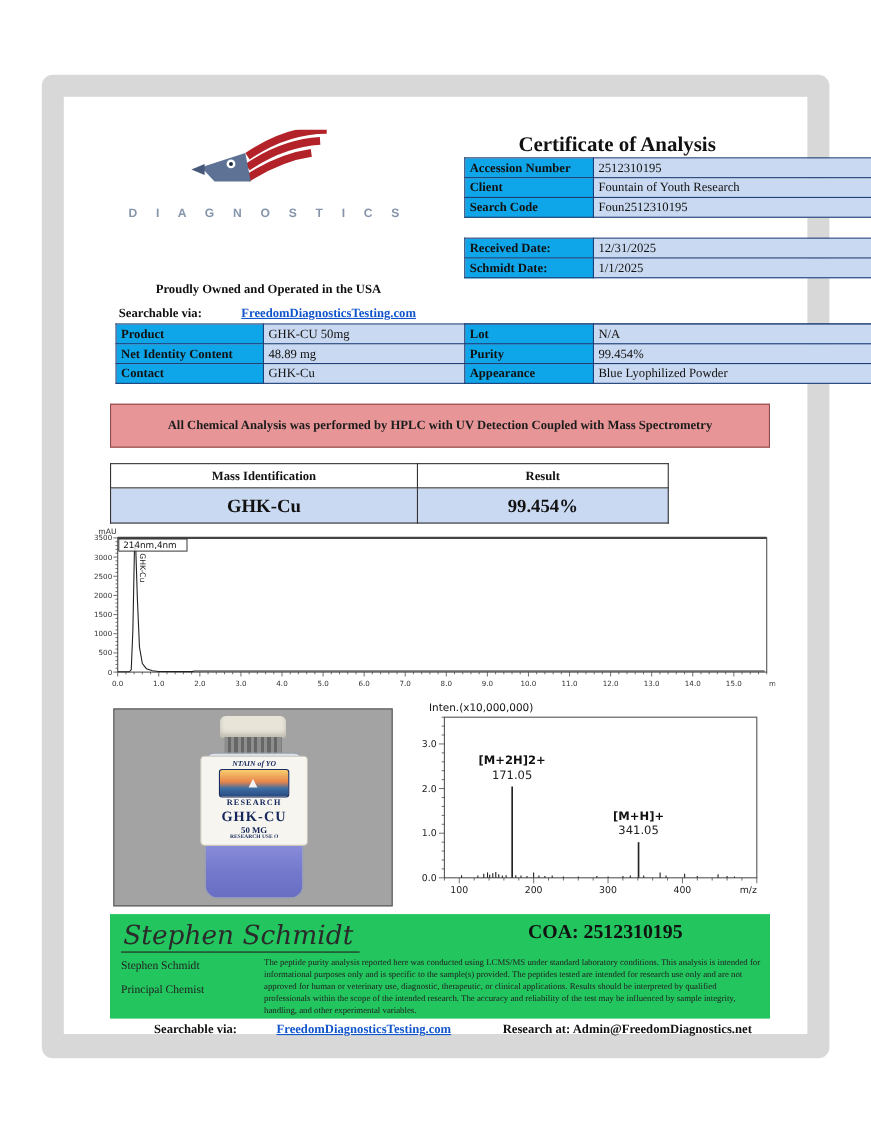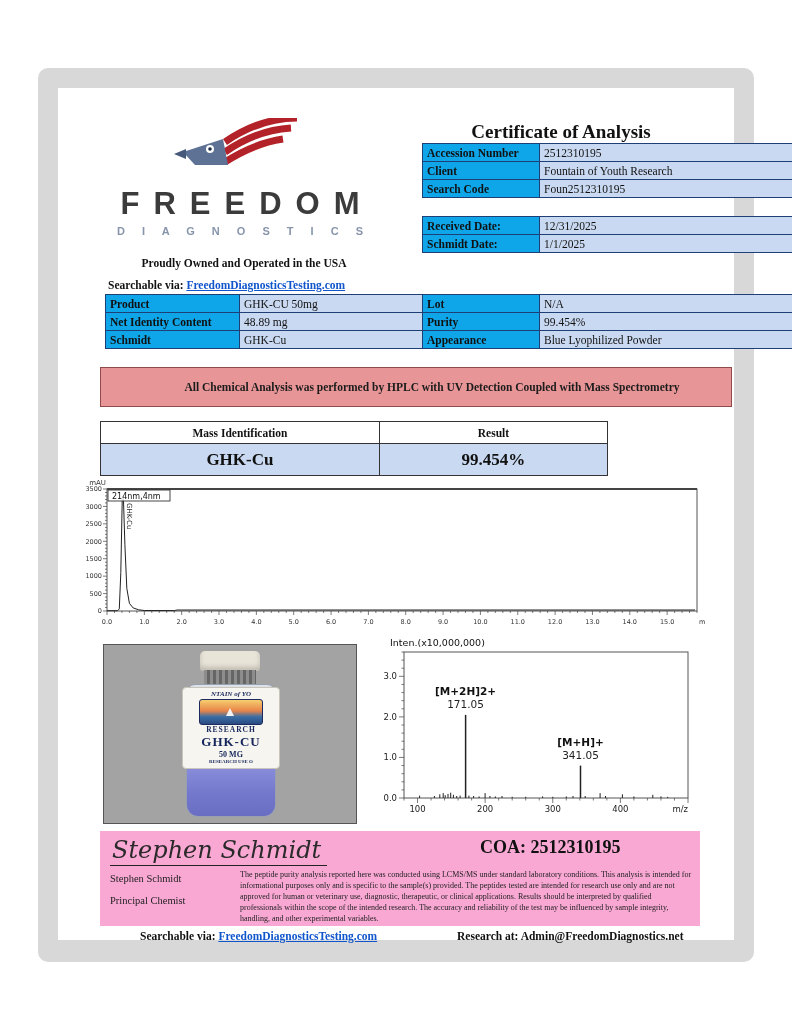--- a/index.html
+++ b/index.html
@@ -9,42 +9,42 @@
   .doc{position:absolute;left:58px;top:88px;width:676px;height:852px;background:#ffffff;}
 
   
   .logo-block{position:absolute;left:100px;top:118px;width:280px;text-align:center;}
   .brand{font-family:"Liberation Sans",sans-serif;font-weight:bold;font-size:31px;letter-spacing:14px;
          color:#3b3b3b;margin-top:2px;padding-left:14px;}
   .subbrand{font-family:"Liberation Sans",sans-serif;font-weight:bold;font-size:11px;letter-spacing:7px;
             color:#8795ab;margin-top:3px;padding-left:7px;}
   .tagline{position:absolute;left:104px;top:257px;width:280px;text-align:center;font-weight:bold;font-size:11.5px;}
   .searchable{position:absolute;left:108px;top:279px;font-weight:bold;font-size:11.5px;}
-  a.doc-link{color:#1155cc;text-decoration:underline;font-weight:bold;}
+  a.doc-link{color:#1155cc;text-decoration:underline;font-weight:bold;margin-left:33px;}
 
   
   .coa-title{position:absolute;left:420px;top:101px;width:282px;text-align:center;
              font-size:19px;font-weight:bold;margin-top:20px;}
 
   
   table.info{border-collapse:collapse;font-size:11.5px;width:100%;}
   table.info td{border:1px solid #1f3f77;padding:1px 4px;height:15px;}
   td.lbl{background:#0ea5e9;font-weight:bold;}
   td.val{background:#c9d9f1;}
   .t-accession{position:absolute;left:422px;top:143px;width:278px;}
   .t-dates{position:absolute;left:422px;top:216px;width:278px;}
   .t-product{position:absolute;left:105px;top:294px;width:262px;}
   .t-lot{position:absolute;left:422px;top:294px;width:278px;}
   .t-accession .lbl,.t-dates .lbl,.t-lot .lbl{width:108px;}
   .t-product .lbl{width:125px;}
 
   
   .banner{position:absolute;left:100px;top:367px;width:598px;height:38px;background:#e89597;
           border:1px solid #8f4a4a;display:flex;align-items:center;justify-content:center;
-          font-weight:bold;font-size:11.5px;color:#1c1c1c;text-align:center;padding-left:32px;}
+          font-weight:bold;font-size:11.5px;color:#1c1c1c;text-align:center;}
 
   
   .t-mass{position:absolute;left:100px;top:421px;width:508px;border-collapse:collapse;}
   .t-mass td{border:1px solid #333;text-align:center;}
   .t-mass .hdr{background:#ffffff;font-weight:bold;font-size:11.5px;height:19px;}
   .t-mass .res{background:#c9d9f1;font-weight:bold;font-size:17px;height:29px;}
   .t-mass .c1{width:55%;}
 
   
   .chrom-svg{position:absolute;left:85px;top:477px;}
@@ -71,21 +71,21 @@
   .scene{width:62px;height:24px;margin:1px auto;border:1px solid #1a2a5e;border-radius:3px;
          background:linear-gradient(180deg,#f7ce6f 0%,#e8854a 45%,#3a6ea5 70%,#2a4a80 100%);position:relative;}
   .sail{position:absolute;left:26px;top:8px;width:0;height:0;border-left:4px solid transparent;
         border-right:4px solid transparent;border-bottom:8px solid #f2f2f2;}
   .vl-research{font-size:7.5px;letter-spacing:1px;}
   .vl-prod{font-size:13px;letter-spacing:1px;}
   .vl-dose{font-size:8px;}
   .vl-use{font-size:5px;}
 
   
-  .sig-box{position:absolute;left:100px;top:831px;width:600px;height:95px;background:#f9a8d4;}
+  .sig-box{position:absolute;left:100px;top:831px;width:600px;height:95px;background:#22c55e;}
   .sig-script{position:absolute;left:10px;top:5px;font-family:"DejaVu Serif",serif;font-style:italic;
               font-size:24px;color:#2a2a2a;border-bottom:1.5px solid #222;padding:0 6px 1px 2px;}
   .sig-name{position:absolute;left:10px;top:42px;font-size:10.5px;color:#222;}
   .sig-role{position:absolute;left:10px;top:64px;font-size:10.5px;color:#222;}
   .sig-coa{position:absolute;left:380px;top:6px;font-size:18px;font-weight:bold;color:#111;}
   .sig-disc{position:absolute;left:140px;top:38px;width:452px;font-size:8px;line-height:1.38;
             color:#222;text-align:left;}
 
   
   .footer-search{position:absolute;left:140px;top:930px;font-weight:bold;font-size:11.5px;}
@@ -101,21 +101,20 @@
   <div class="logo-block">
     <svg width="150" height="62" viewBox="0 0 150 62">
       <path d="M60,24 Q95,0 132,0" stroke="#b32228" stroke-width="7" fill="none"></path>
       <path d="M60,34 Q92,12 126,10" stroke="#b32228" stroke-width="7" fill="none"></path>
       <path d="M60,44 Q90,25 118,21" stroke="#b32228" stroke-width="7" fill="none"></path>
       <polygon points="18,34 58,21 63,47 30,47" fill="#5d7294"></polygon>
       <polygon points="9,36 21,31 21,41" fill="#46597a"></polygon>
       <circle cx="45" cy="31" r="4" fill="#ffffff"></circle>
       <circle cx="45" cy="31" r="1.8" fill="#1c2b45"></circle>
     </svg>
-    <div class="brand">FREEDOM</div>
     <div class="subbrand">D I A G N O S T I C S</div>
   </div>
   <div class="tagline">Proudly Owned and Operated in the USA</div>
   <div class="searchable">
     <span>Searchable via:</span>
     <a href="#" class="doc-link">FreedomDiagnosticsTesting.com</a>
   </div>
 
   <div class="coa-title">Certificate of Analysis</div>
 
@@ -153,21 +152,21 @@
     <tbody>
         <tr>
       <td class="lbl">Product</td>
       <td class="val">GHK-CU 50mg</td>
         </tr>
     <tr>
       <td class="lbl">Net Identity Content</td>
       <td class="val">48.89 mg</td>
         </tr>
     <tr>
-      <td class="lbl">Schmidt</td>
+      <td class="lbl">Contact</td>
       <td class="val">GHK-Cu</td>
         </tr>
   </tbody>
     </table>
 
   <table class="info t-lot">
     <tbody>
         <tr>
       <td class="lbl">Lot</td>
       <td class="val">N/A</td>

